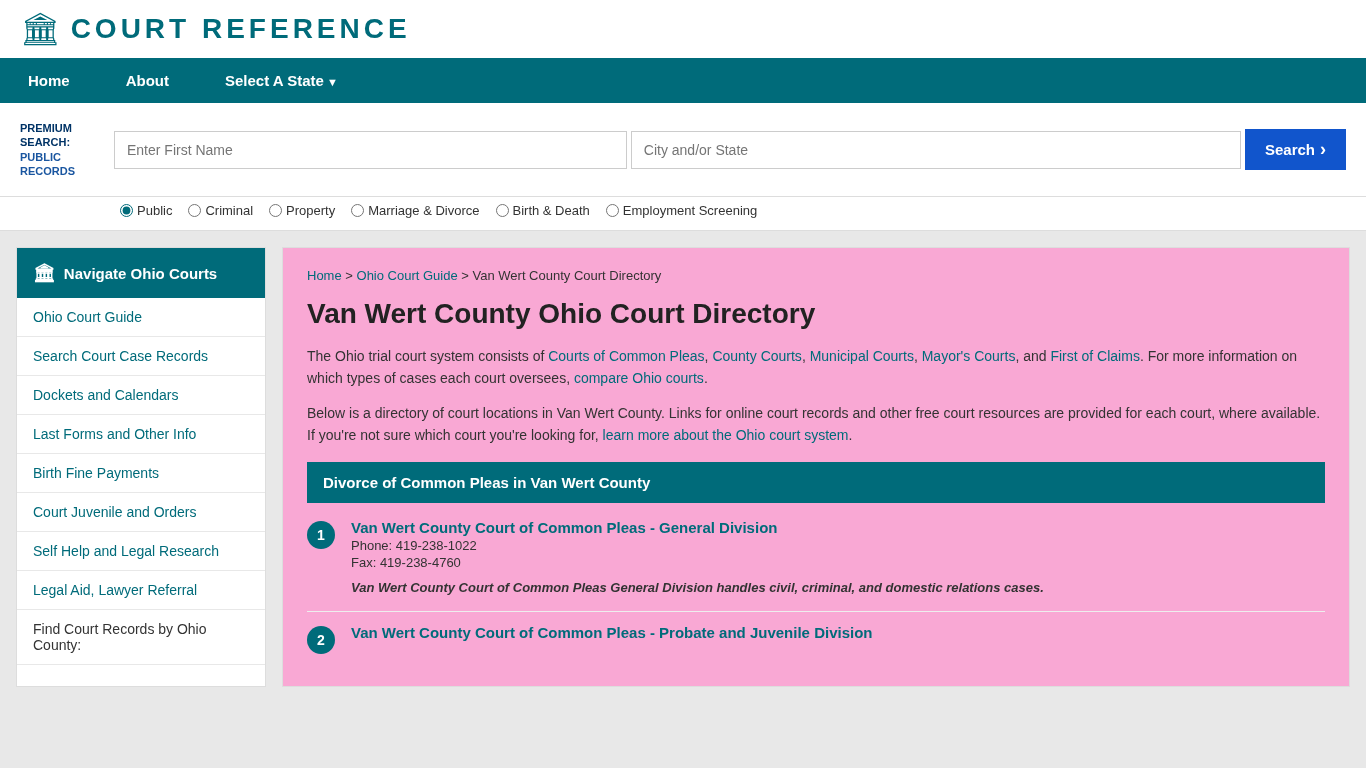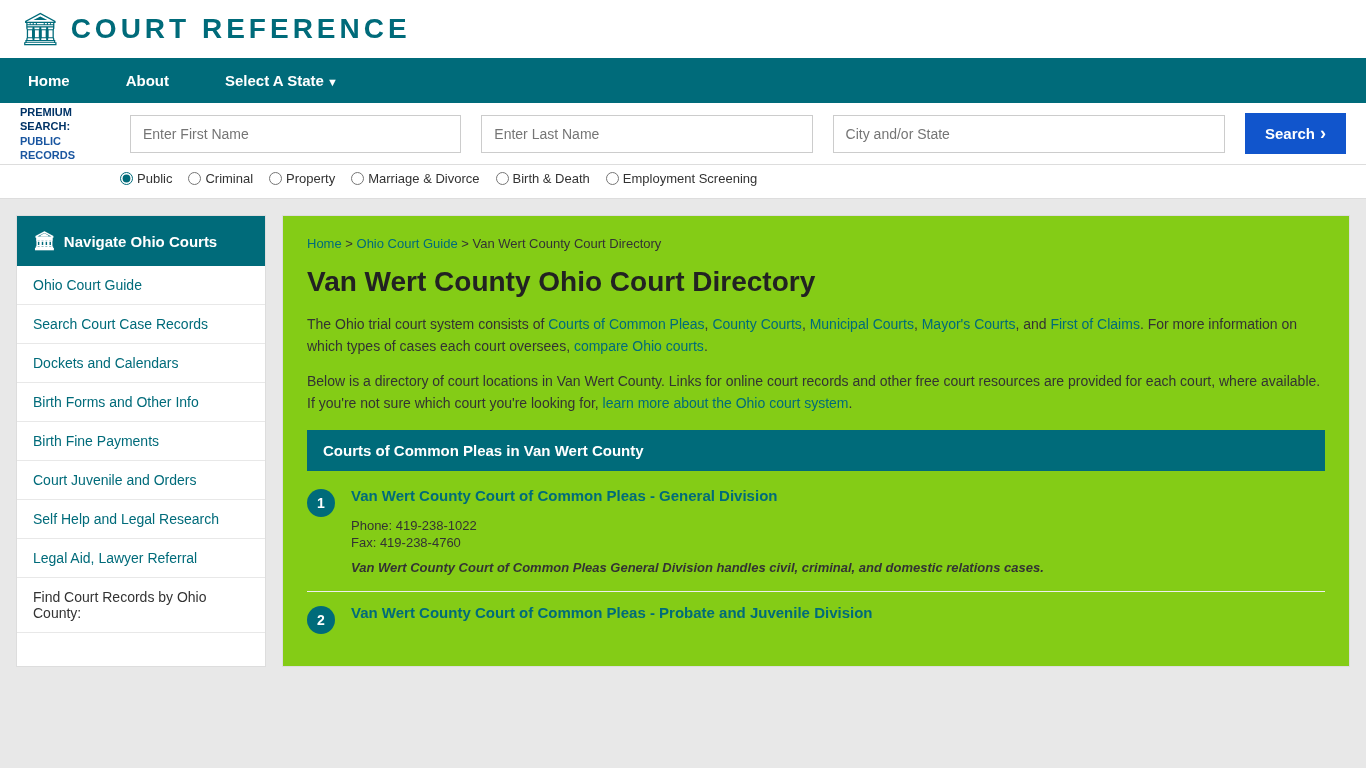--- a/index.html
+++ b/index.html
@@ -10,21 +10,21 @@
     #logo-area { display: flex; align-items: center; gap: 10px; }
     #logo-icon { color: #006b7a; font-size: 32px; }
     #logo-text { color: #006b7a; font-size: 28px; font-weight: bold; letter-spacing: 4px; text-transform: uppercase; }
 
     
     #navbar { background: #006b7a; display: flex; align-items: stretch; }
     .nav-item { color: #fff; padding: 14px 28px; cursor: pointer; font-size: 15px; font-weight: bold; }
     .nav-item.has-arrow::after { content: ' ▼'; font-size: 11px; }
 
     
-    #search-bar { background: #fff; padding: 2px 20px; display: flex; align-items: center; gap: 20px; border-bottom: 1px solid #ddd; }
+    #search-bar { background: #fff; padding: 18px 20px; display: flex; align-items: center; gap: 4px; border-bottom: 1px solid #ddd; }
     #premium-label { font-size: 11px; font-weight: bold; color: #006b7a; line-height: 1.3; width: 90px; }
     #premium-label span { color: #003366; }
     .search-input { border: 1px solid #ccc; padding: 10px 12px; font-size: 14px; color: #999; flex: 1; }
     .search-input-city { border: 1px solid #ccc; padding: 10px 12px; font-size: 14px; color: #999; flex: 1.2; }
     #search-btn { background: #1155cc; color: #fff; border: none; padding: 10px 20px; font-size: 15px; font-weight: bold; cursor: pointer; white-space: nowrap; }
     #search-btn::after { content: ' ›'; font-size: 18px; }
 
     
     #radio-row { background: #fff; padding: 6px 20px 12px 120px; display: flex; align-items: center; gap: 16px; border-bottom: 1px solid #ddd; }
     .radio-label { display: flex; align-items: center; gap: 4px; font-size: 13px; cursor: pointer; }
@@ -34,21 +34,21 @@
     #main-wrapper { display: flex; background: #e8e8e8; padding: 0; max-width: 1366px; }
 
     
     #sidebar { width: 250px; min-width: 250px; background: #fff; margin: 16px 0 0 16px; border: 1px solid #ddd; }
     #sidebar-header { background: #006b7a; color: #fff; padding: 14px 16px; display: flex; align-items: center; gap: 8px; font-weight: bold; font-size: 15px; }
     #sidebar-header .sidebar-icon { font-size: 18px; }
     .sidebar-item { padding: 11px 16px; border-bottom: 1px solid #e8e8e8; color: #006b7a; cursor: pointer; font-size: 14px; }
     .sidebar-footer { padding: 11px 16px; border-bottom: 1px solid #e8e8e8; font-size: 14px; color: #333; }
 
     
-    #content { flex: 1; background: #84cc16; margin: 16px 16px 0 16px; padding: 20px 24px; border: 1px solid #ddd; }
+    #content { flex: 1; background: #f9a8d4; margin: 16px 16px 0 16px; padding: 20px 24px; border: 1px solid #ddd; }
 
     
     #breadcrumb { font-size: 13px; color: #333; margin-bottom: 14px; }
     #breadcrumb a { color: #006b7a; text-decoration: none; }
 
     
     #page-title { font-size: 28px; font-weight: bold; color: #222; margin-bottom: 14px; line-height: 1.2; }
 
     
     .body-text { font-size: 14px; line-height: 1.6; color: #333; margin-bottom: 12px; }
@@ -56,21 +56,21 @@
 
     
     .section-header { background: #006b7a; color: #fff; padding: 12px 16px; font-size: 15px; font-weight: bold; margin-bottom: 0; margin-top: 16px; }
 
     
     .court-entry { display: flex; gap: 16px; padding: 16px 0; border-bottom: 1px solid #eee; }
     .court-number { background: #006b7a; color: #fff; border-radius: 50%; width: 28px; height: 28px; display: flex; align-items: center; justify-content: center; font-weight: bold; font-size: 14px; flex-shrink: 0; margin-top: 2px; }
     .court-details { flex: 1; }
     .court-name { color: #006b7a; font-weight: bold; font-size: 15px; text-decoration: none; }
     .court-address { font-size: 13px; color: #333; margin-top: 4px; }
-    .court-phone { font-size: 13px; color: #333; margin-top: 14px; }
+    .court-phone { font-size: 13px; color: #333; margin-top: 2px; }
     .court-fax { font-size: 13px; color: #333; margin-top: 2px; }
     .court-desc { font-size: 13px; color: #333; margin-top: 10px; font-style: italic; font-weight: bold; }
 
     .court-entry-2 { display: flex; gap: 16px; padding: 12px 0; }
     .court-number-2 { background: #006b7a; color: #fff; border-radius: 50%; width: 28px; height: 28px; display: flex; align-items: center; justify-content: center; font-weight: bold; font-size: 14px; flex-shrink: 0; margin-top: 2px; }
     .court-name-2 { color: #006b7a; font-weight: bold; font-size: 15px; text-decoration: none; }
   </style>
 </head>
 <body>
 
@@ -88,21 +88,20 @@
 </div>
 
 <div id="search-bar">
   <div id="premium-label">
     <span>PREMIUM</span><br>
     <span>SEARCH:</span><br>
     <span style="color:#1a56a0">PUBLIC</span><br>
     <span style="color:#1a56a0">RECORDS</span>
   </div>
   <input type="text" class="search-input" placeholder="Enter First Name" style="">
-  <input type="text" class="search-input" placeholder="Enter Last Name" style="">
   <input type="text" class="search-input-city" placeholder="City and/or State" style="">
   <button id="search-btn">Search</button>
 </div>
 
 <div id="radio-row">
   <label class="radio-label">
     <input type="radio" name="search-type" checked="" style="">
     <span>Public</span>
   </label>
   <label class="radio-label">
@@ -130,21 +129,21 @@
 <div id="main-wrapper">
 
   <div id="sidebar">
     <div id="sidebar-header">
       <span class="sidebar-icon">🏛</span>
       <span>Navigate Ohio Courts</span>
     </div>
     <div class="sidebar-item">Ohio Court Guide</div>
     <div class="sidebar-item">Search Court Case Records</div>
     <div class="sidebar-item">Dockets and Calendars</div>
-    <div class="sidebar-item">Birth Forms and Other Info</div>
+    <div class="sidebar-item">Last Forms and Other Info</div>
     <div class="sidebar-item">Birth Fine Payments</div>
     <div class="sidebar-item">Court Juvenile and Orders</div>
     <div class="sidebar-item">Self Help and Legal Research</div>
     <div class="sidebar-item">Legal Aid, Lawyer Referral</div>
     <div class="sidebar-footer">Find Court Records by Ohio County:</div>
   </div>
 
   <div id="content">
 
     <div id="breadcrumb">
@@ -166,21 +165,21 @@
       and <a href="#">First of Claims</a>.
       For more information on which types of cases each court oversees,
       <a href="#">compare Ohio courts</a>.
     </p>
 
     <p class="body-text">
       Below is a directory of court locations in Van Wert County. Links for online court records and other free court resources are provided for each court, where available. If you're not sure which court you're looking for,
       <a href="#">learn more about the Ohio court system</a>.
     </p>
 
-    <div class="section-header">Courts of Common Pleas in Van Wert County</div>
+    <div class="section-header">Divorce of Common Pleas in Van Wert County</div>
 
     <div class="court-entry">
       <div class="court-number">1</div>
       <div class="court-details">
         <a href="#" class="court-name">Van Wert County Court of Common Pleas - General Division</a>
         <div class="court-phone">Phone: 419-238-1022</div>
         <div class="court-fax">Fax: 419-238-4760</div>
         <div class="court-desc">Van Wert County Court of Common Pleas General Division handles civil, criminal, and domestic relations cases.</div>
       </div>
     </div>

